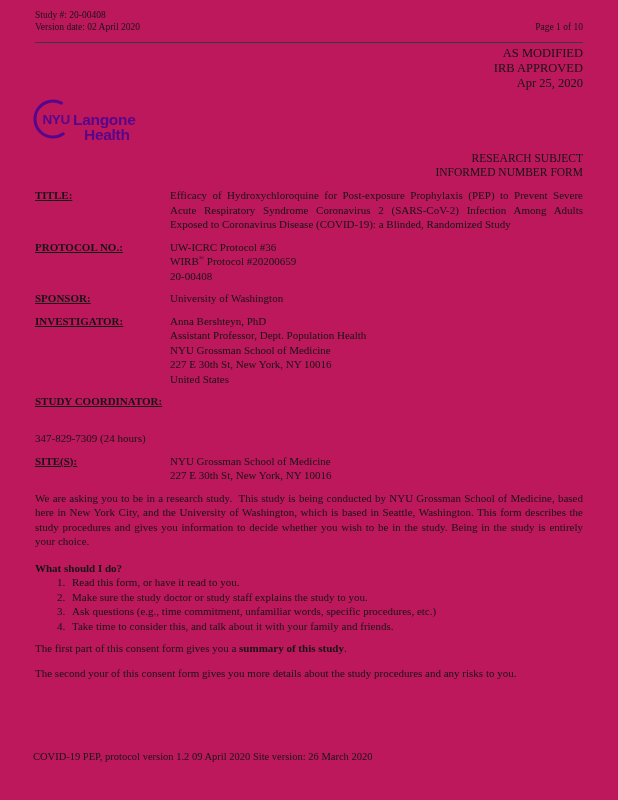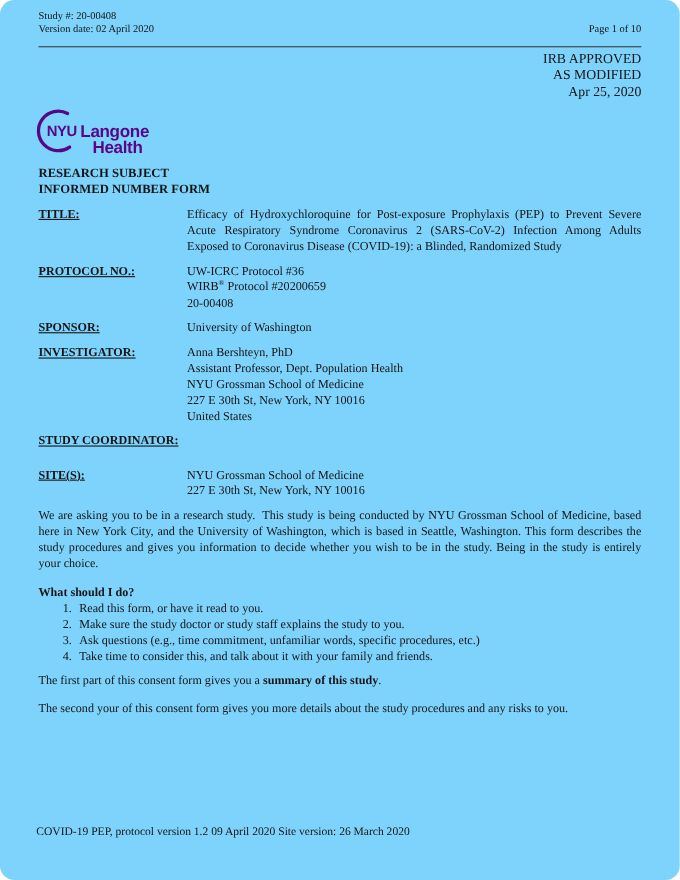--- a/index.html
+++ b/index.html
@@ -8,33 +8,32 @@
     font-family:"Liberation Serif","DejaVu Serif",serif;
     color:#141414;
     -webkit-font-smoothing:antialiased;
   }
   .page{
     position:relative;
     width:618px;height:800px;
     padding:9px 35px 0 35px;
     box-sizing:border-box;
     font-size:11px;line-height:14.5px;
-    background:#7dd3fc;
+    background:#be185d;
     overflow:hidden;
-    border-radius:13px;
   }
   .topbar{display:flex;justify-content:space-between;align-items:flex-end;font-size:9.5px;line-height:12px;}
   .rule{border-top:1.2px solid #3a3a3a;margin-top:9px;}
   .irb{text-align:right;font-size:12.5px;line-height:15px;margin-top:3px;}
   .logo{margin-top:7px;margin-left:-3px;height:46px;}
   .logo text{fill:var(--brand,#57068c);font-family:"Liberation Sans","DejaVu Sans",sans-serif;font-weight:bold;}
   .logo .arc{fill:none;stroke:var(--brand,#57068c);stroke-width:3;stroke-linecap:round;}
   .logo .t-nyu{font-size:13.5px;letter-spacing:-0.4px;}
   .logo .t-big{font-size:15.5px;letter-spacing:-0.3px;}
-  .form-title{text-align:left;font-weight:bold;font-size:11.5px;line-height:14px;margin-top:7px;}
+  .form-title{text-align:right;font-weight:normal;font-size:11.5px;line-height:14px;margin-top:7px;}
   .fields{margin-top:9px;}
   .row{display:flex;margin-bottom:8px;}
   .lab{width:135px;flex-shrink:0;font-weight:bold;text-decoration:underline;}
   .val{width:413px;}
   .just{text-align:justify;}
   .prewrap{white-space:pre-wrap;}
   p{margin:0;}
   .intro{margin-top:0;}
   .what{font-weight:bold;margin-top:12px;}
   ol.steps{margin:0;padding:0 0 0 33px;}
@@ -53,22 +52,22 @@
     <div>
       <div>Study #: 20-00408</div>
       <div>Version date: 02 April 2020</div>
     </div>
     <div>Page 1 of 10</div>
   </div>
 
   <div class="rule"></div>
 
   <div class="irb">
+    <div>AS MODIFIED</div>
     <div>IRB APPROVED</div>
-    <div>AS MODIFIED</div>
     <div>Apr 25, 2020</div>
   </div>
 
   <div class="logo">
     <svg width="118" height="46" viewBox="0 0 118 46" aria-hidden="true">
       <path class="arc" d="M 29.45 5.11 A 18 18 0 1 0 31.32 35.74"></path>
       <text class="t-nyu" x="10.5" y="25.5">NYU</text>
       <text class="t-big" x="41" y="26.5">Langone</text>
       <text class="t-big" x="52" y="41.5">Health</text>
     </svg>
@@ -117,20 +116,23 @@
           <div>227 E 30th St, New York, NY 10016</div>
           <div>United States</div>
         </div>
       </div>
       <div class="row">
         <div class="lab">
           <div>STUDY COORDINATOR:</div>
         </div>
       </div>
       <div class="row">
+        <div class="val" style="padding-top: 14.5px;">
+          <div>347-829-7309 (24 hours)</div>
+        </div>
       </div>
       <div class="row">
         <div class="lab">
           <div>SITE(S):</div>
         </div>
         <div class="val">
           <div>NYU Grossman School of Medicine</div>
           <div>227 E 30th St, New York, NY 10016</div>
         </div>
       </div>

